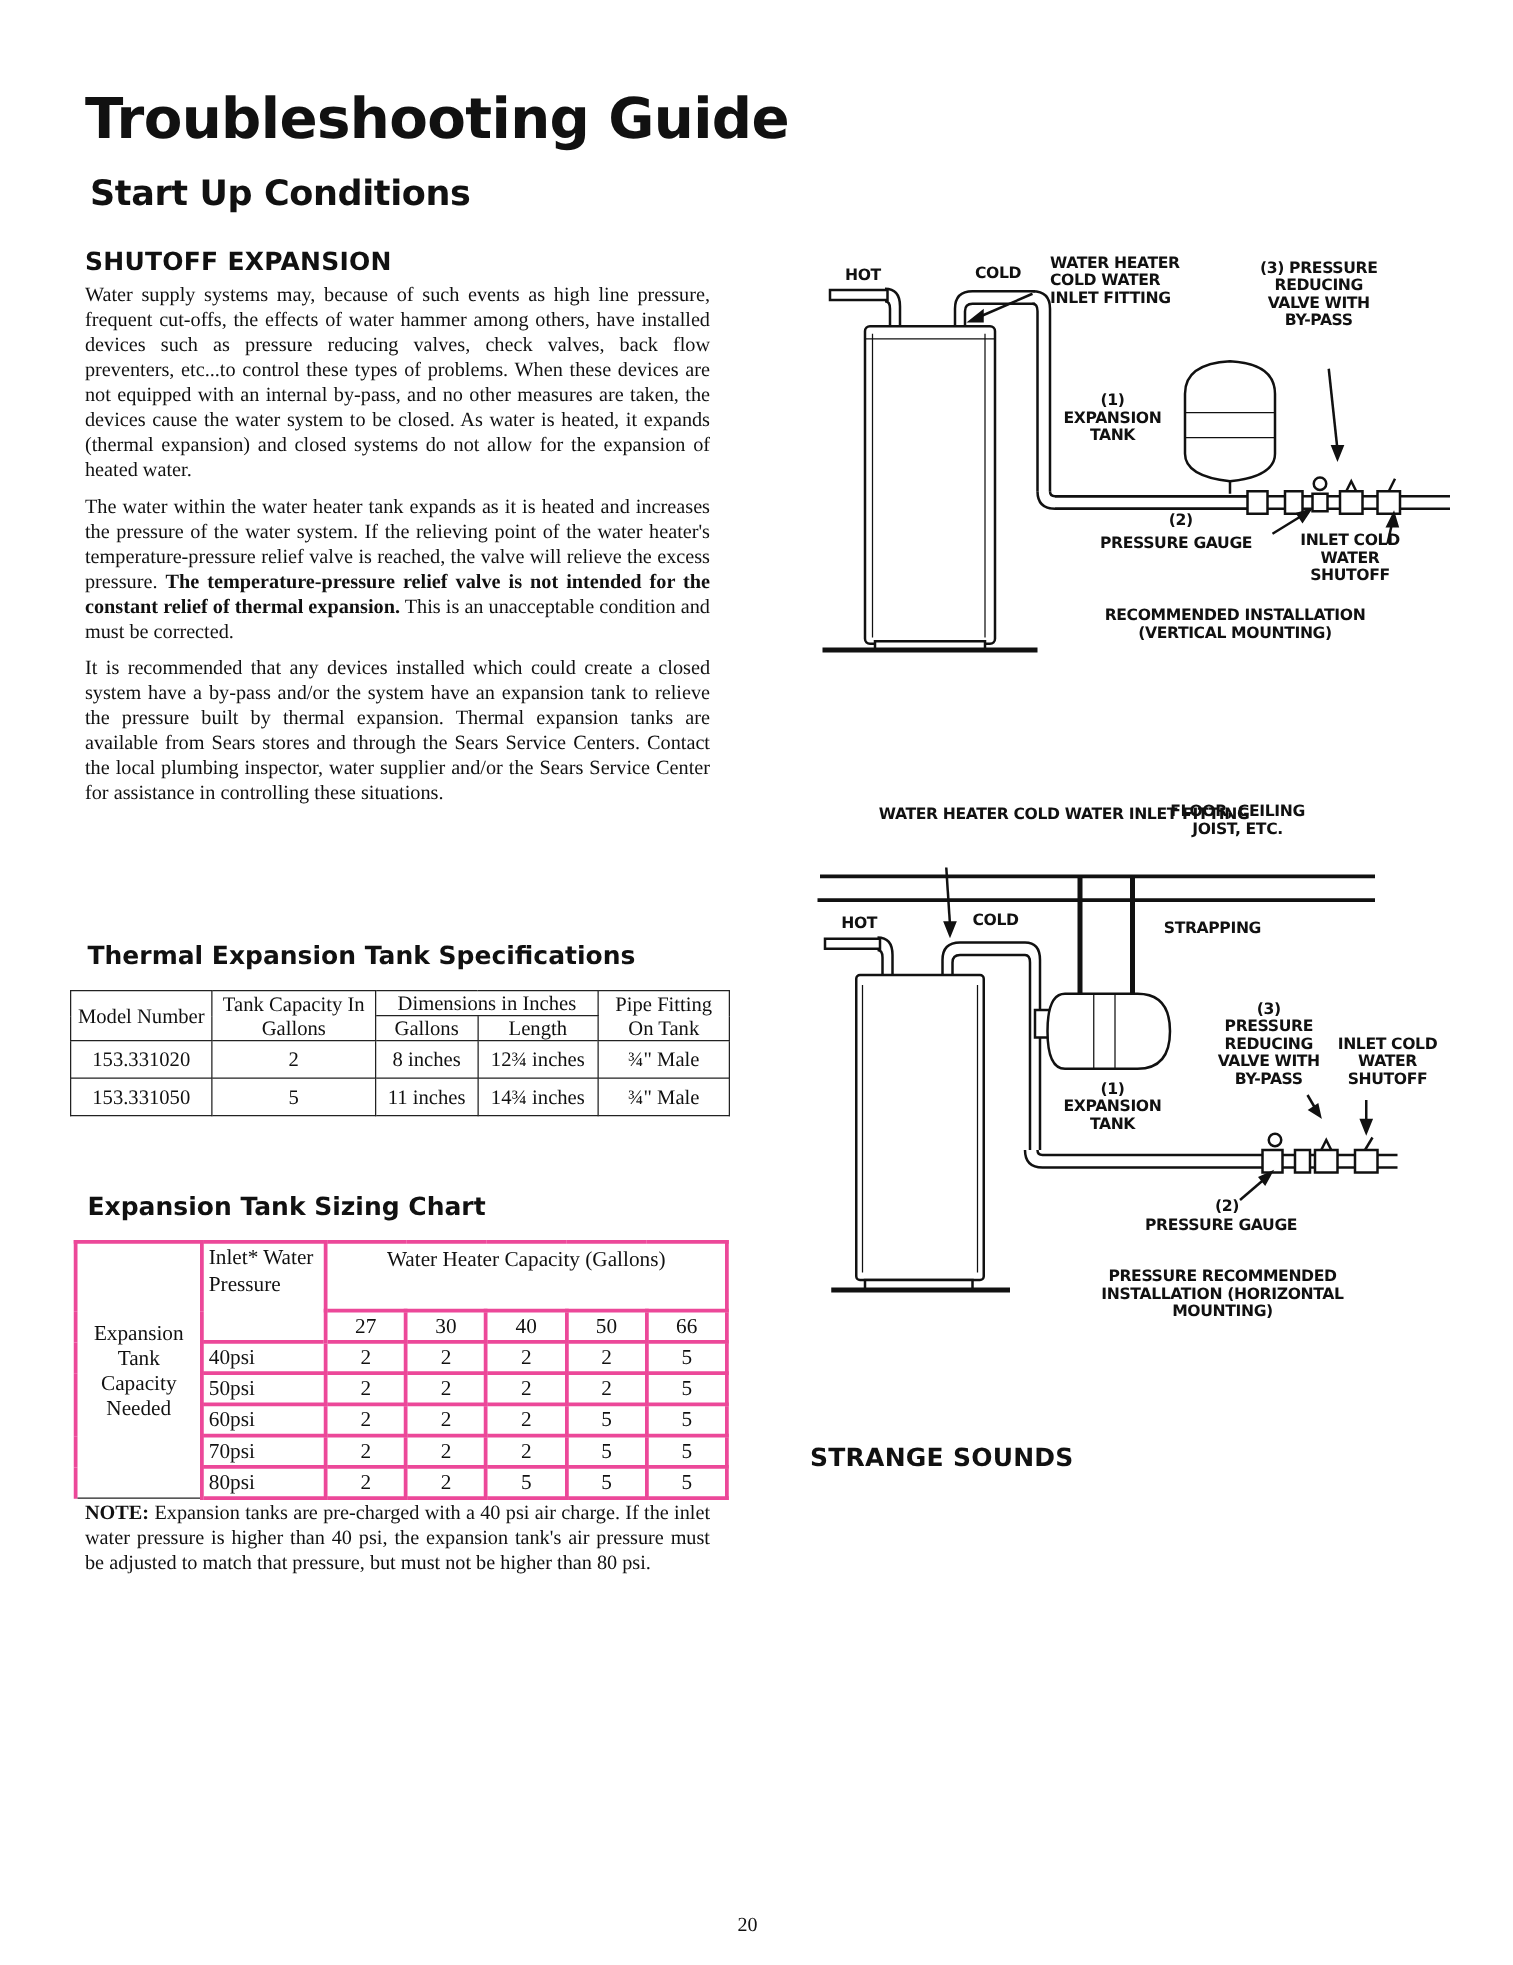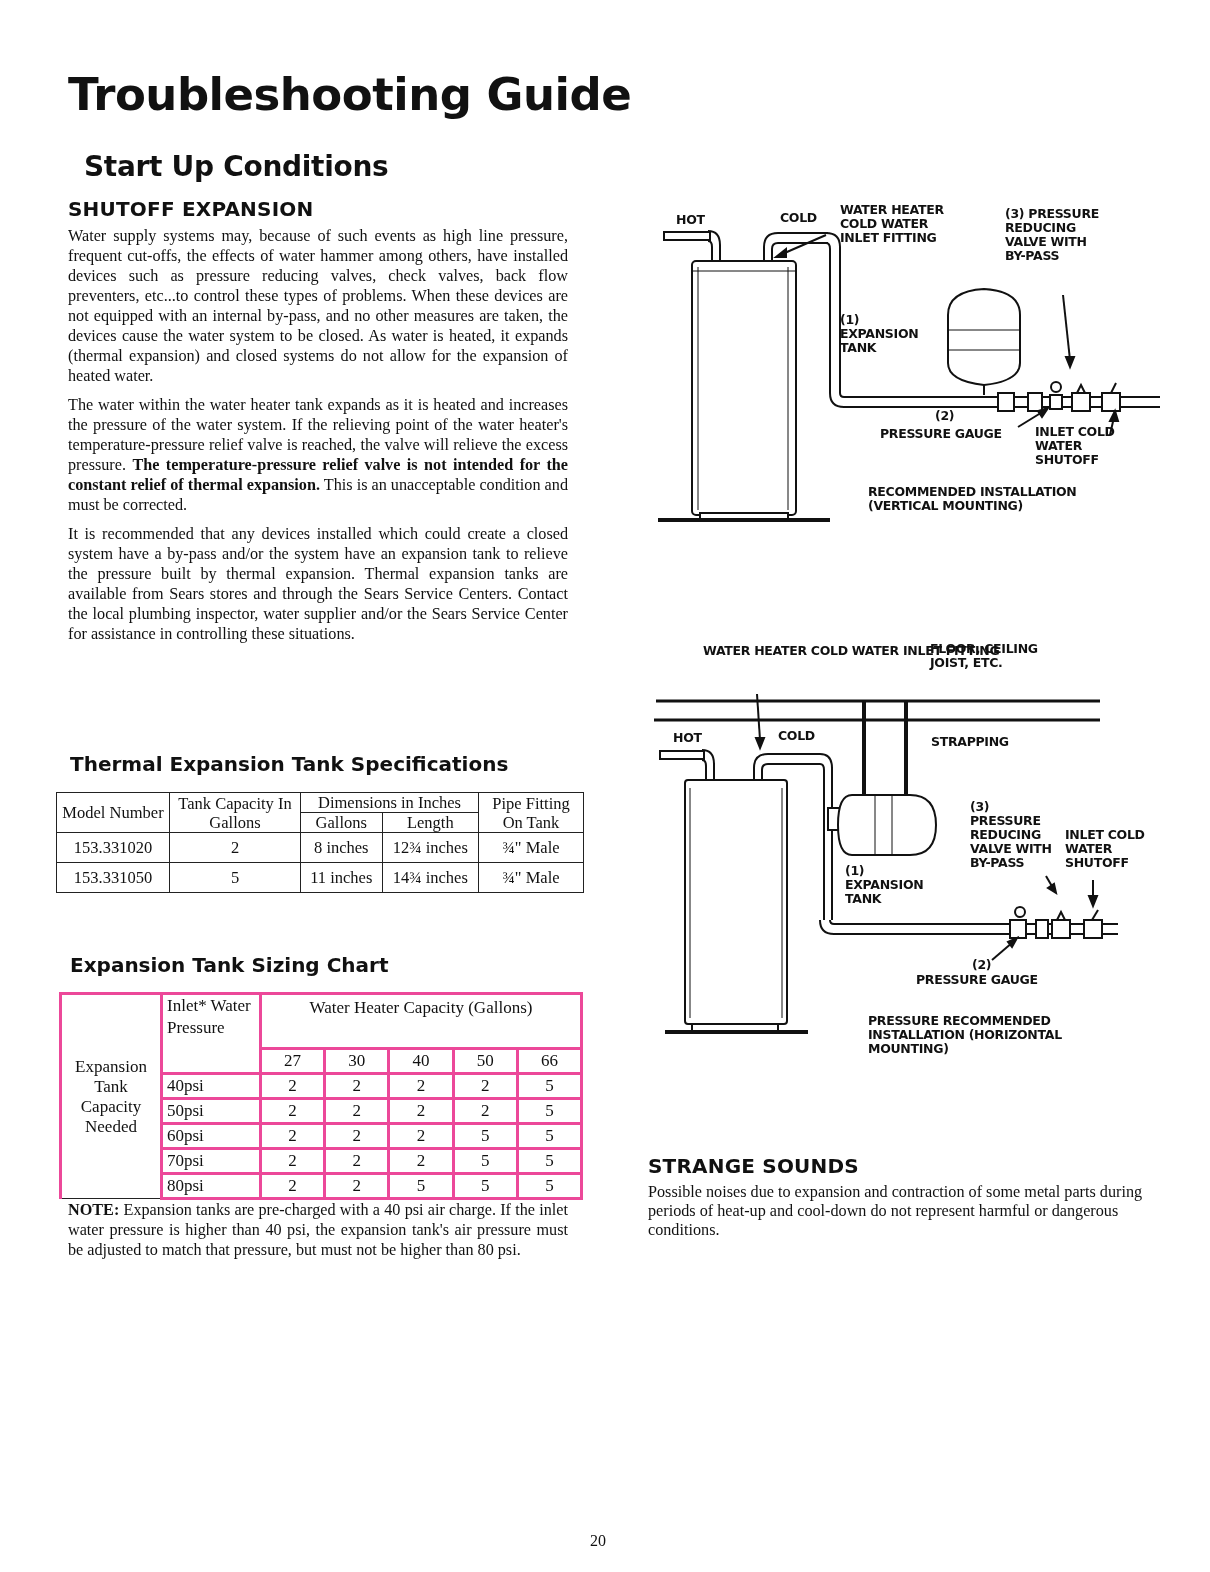--- a/index.html
+++ b/index.html
@@ -1,30 +1,30 @@
 <!DOCTYPE html>
 <html><head>
 <meta charset="utf-8">
 <style>
   html, body { margin: 0; padding: 0; background: #ffffff; }
   body { width: 1210px; height: 1572px; position: relative; overflow: hidden; color: #111; font-family: "Liberation Serif", serif; }
   .abs { position: absolute; }
   #page-title { left: 68px; top: 68px; font-family: "DejaVu Sans", sans-serif; font-weight: bold; font-size: 45px; letter-spacing: -0.5px; margin: 0; }
-  #page-subtitle { left: 68px; top: 134px; font-family: "DejaVu Sans", sans-serif; font-weight: bold; font-size: 28px; margin: 16px; letter-spacing: -0.3px; }
+  #page-subtitle { left: 68px; top: 134px; font-family: "DejaVu Sans", sans-serif; font-weight: bold; font-size: 28px; margin: 4px; letter-spacing: -0.3px; }
   .sec-head { font-family: "DejaVu Sans", sans-serif; font-weight: bold; font-size: 20px; margin: 0; letter-spacing: 0.2px; }
   .sub-head { font-family: "DejaVu Sans", sans-serif; font-weight: bold; font-size: 20px; margin: 0; }
   .body-text { font-size: 16.2px; line-height: 20px; text-align: justify; margin: 0; }
   .body-text p { margin: 0 0 9px 0; }
   .body-text b { font-weight: bold; }
   table.spec { border-collapse: collapse; font-size: 16.5px; }
   table.spec td, table.spec th { border: 1px solid #222; font-weight: normal; text-align: center; padding: 0 4px; line-height: 19px; }
   table.size { border-collapse: collapse; font-size: 17px; }
   table.size td { border: 3px solid #ec4899; text-align: center; line-height: 22px; padding: 0 4px; }
   table.size td.lbl { text-align: left; }
-  .diag-label { font-family: "DejaVu Sans", sans-serif; font-weight: bold; font-size: 12.5px; line-height: 14px; position: absolute; letter-spacing: -0.3px; }
+  .diag-label { font-family: "DejaVu Sans", sans-serif; font-weight: bold; font-size: 12.5px; line-height: 14px; text-align: center; position: absolute; letter-spacing: -0.3px; }
   .page-num { left: 590px; top: 1532px; font-size: 16px; }
 </style>
 </head>
 <body>
 
 <h1 id="page-title" class="abs">Troubleshooting Guide</h1>
 <h2 id="page-subtitle" class="abs">Start Up Conditions</h2>
 
 <div class="abs" style="left:68px; top:197px; width:500px;">
   <h3 class="sec-head">SHUTOFF EXPANSION</h3>
@@ -243,16 +243,15 @@
   <div class="diag-label" style="left:330px; top:170px; width:90px;">(3) PRESSURE REDUCING VALVE WITH BY-PASS</div>
   <div class="diag-label" style="left:425px; top:198px; width:90px;">INLET COLD WATER SHUTOFF</div>
   <div class="diag-label" style="left:205px; top:234px; width:90px;">(1) EXPANSION TANK</div>
   <div class="diag-label" style="left:332px; top:328px;">(2)</div>
   <div class="diag-label" style="left:276px; top:343px;">PRESSURE GAUGE</div>
   <div class="diag-label" style="left:228px; top:384px; width:220px;">PRESSURE RECOMMENDED INSTALLATION (HORIZONTAL MOUNTING)</div>
 </div>
 
 <div class="abs" style="left:648px; top:1154px; width:495px;">
   <h3 class="sec-head">STRANGE SOUNDS</h3>
-  <div class="body-text" style="margin-top:5px; line-height:19px; text-align:left;">Possible noises due to expansion and contraction of some metal parts during periods of heat-up and cool-down do not represent harmful or dangerous conditions.</div>
 </div>
 
 <div class="abs page-num">20</div>
 
 </body></html>

